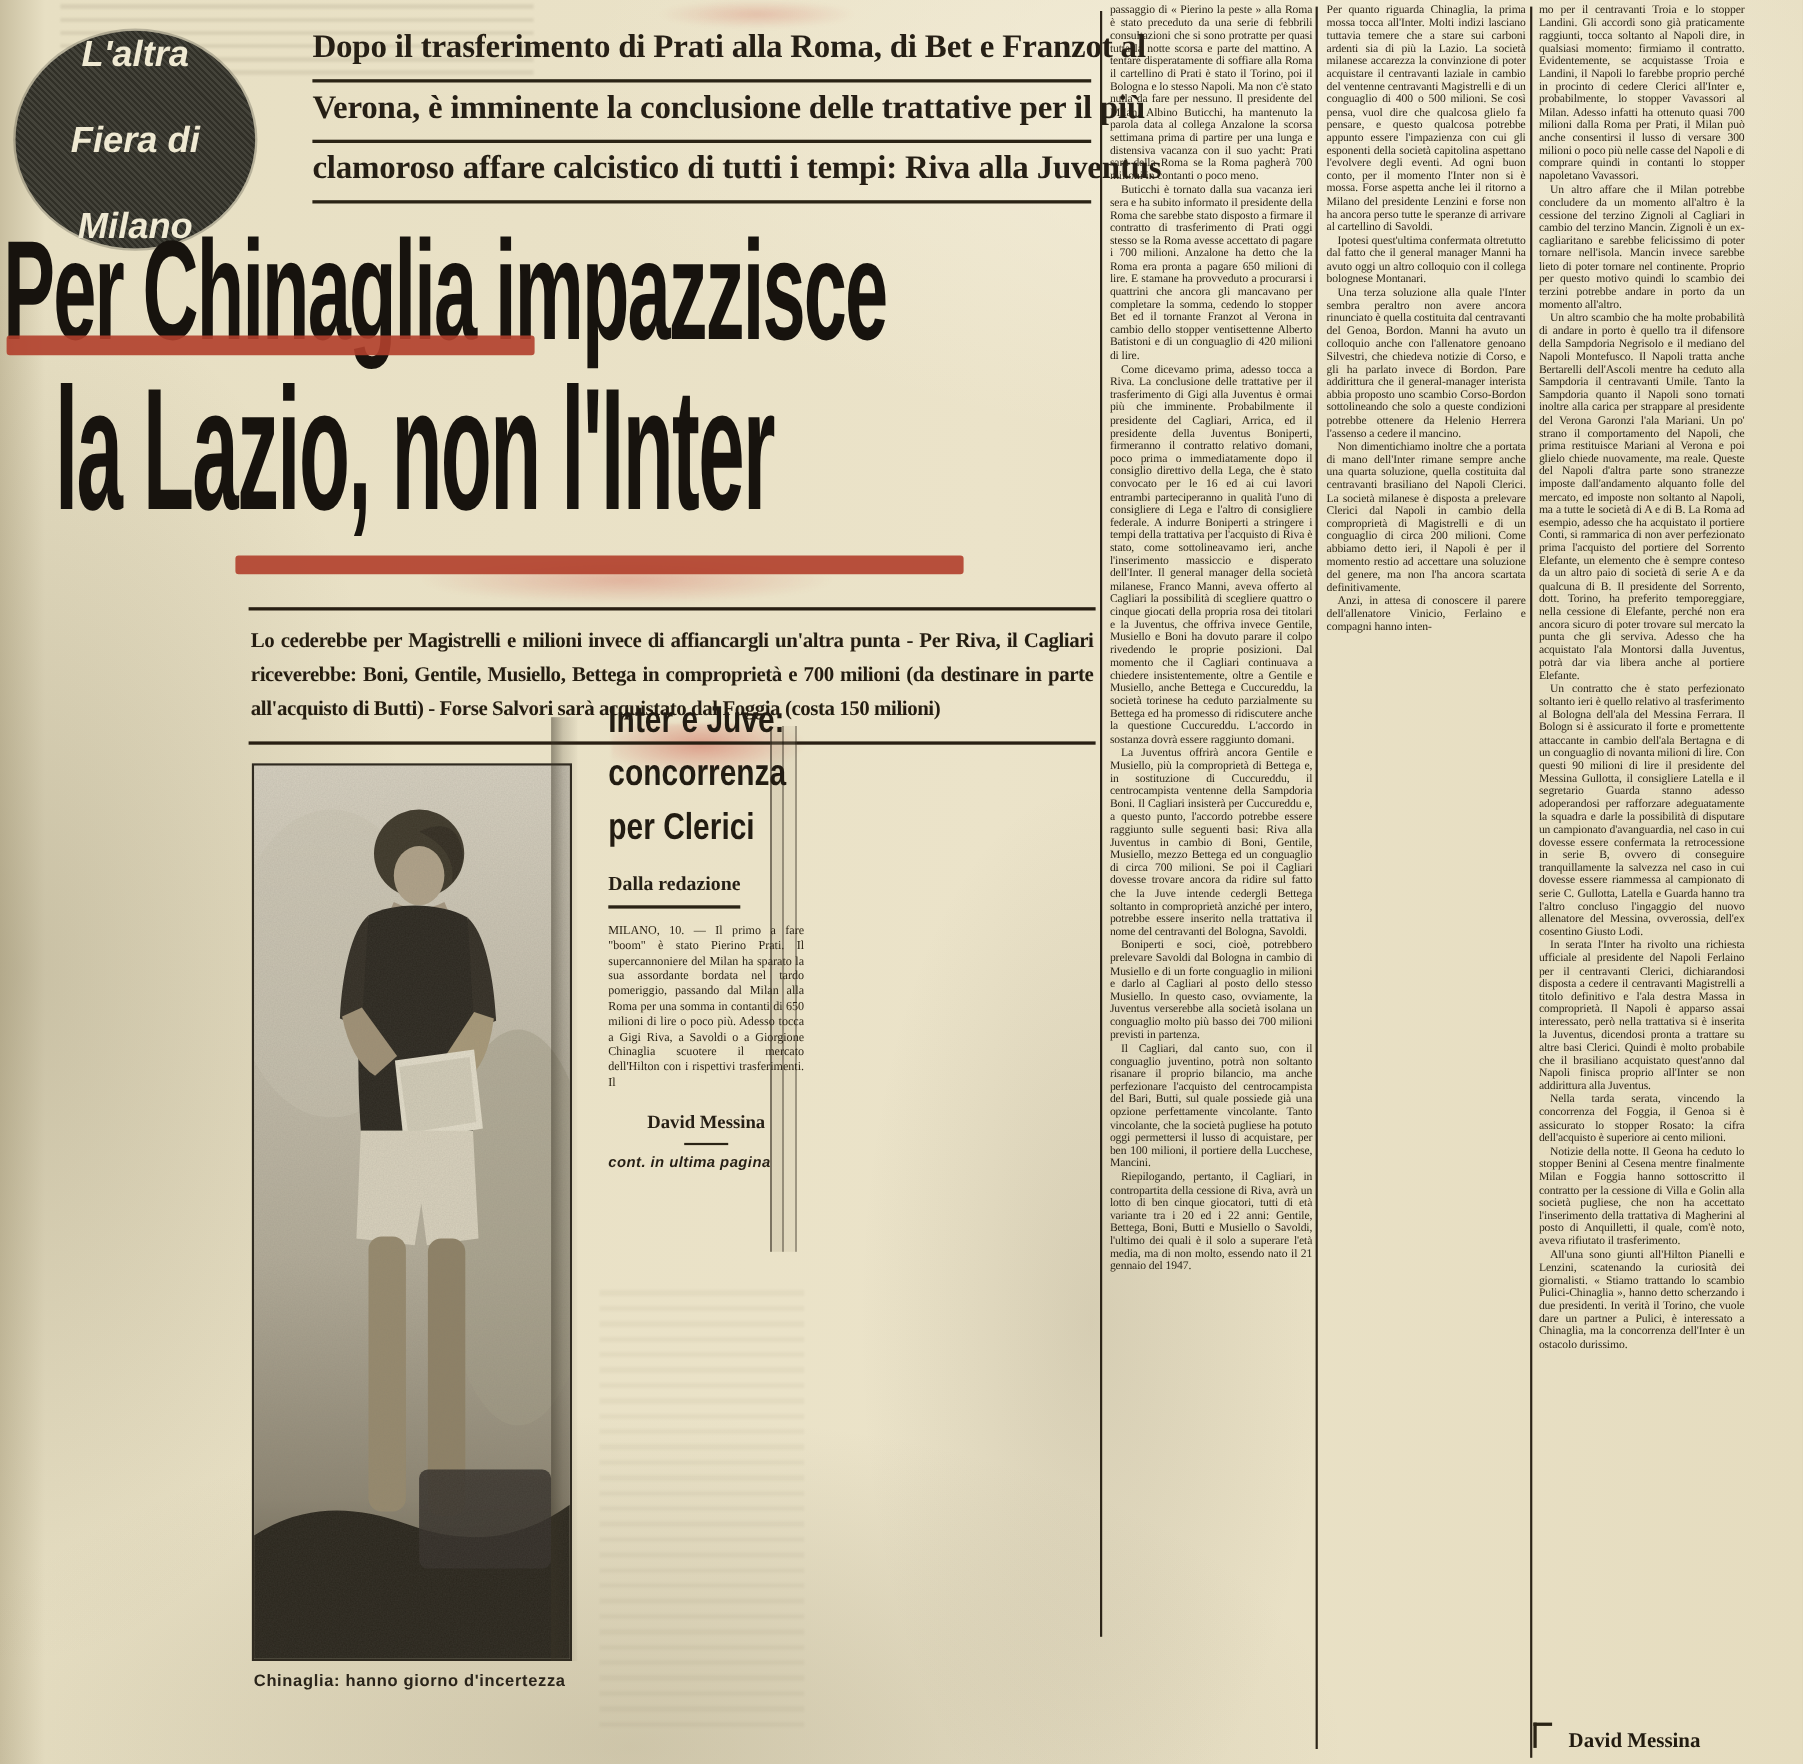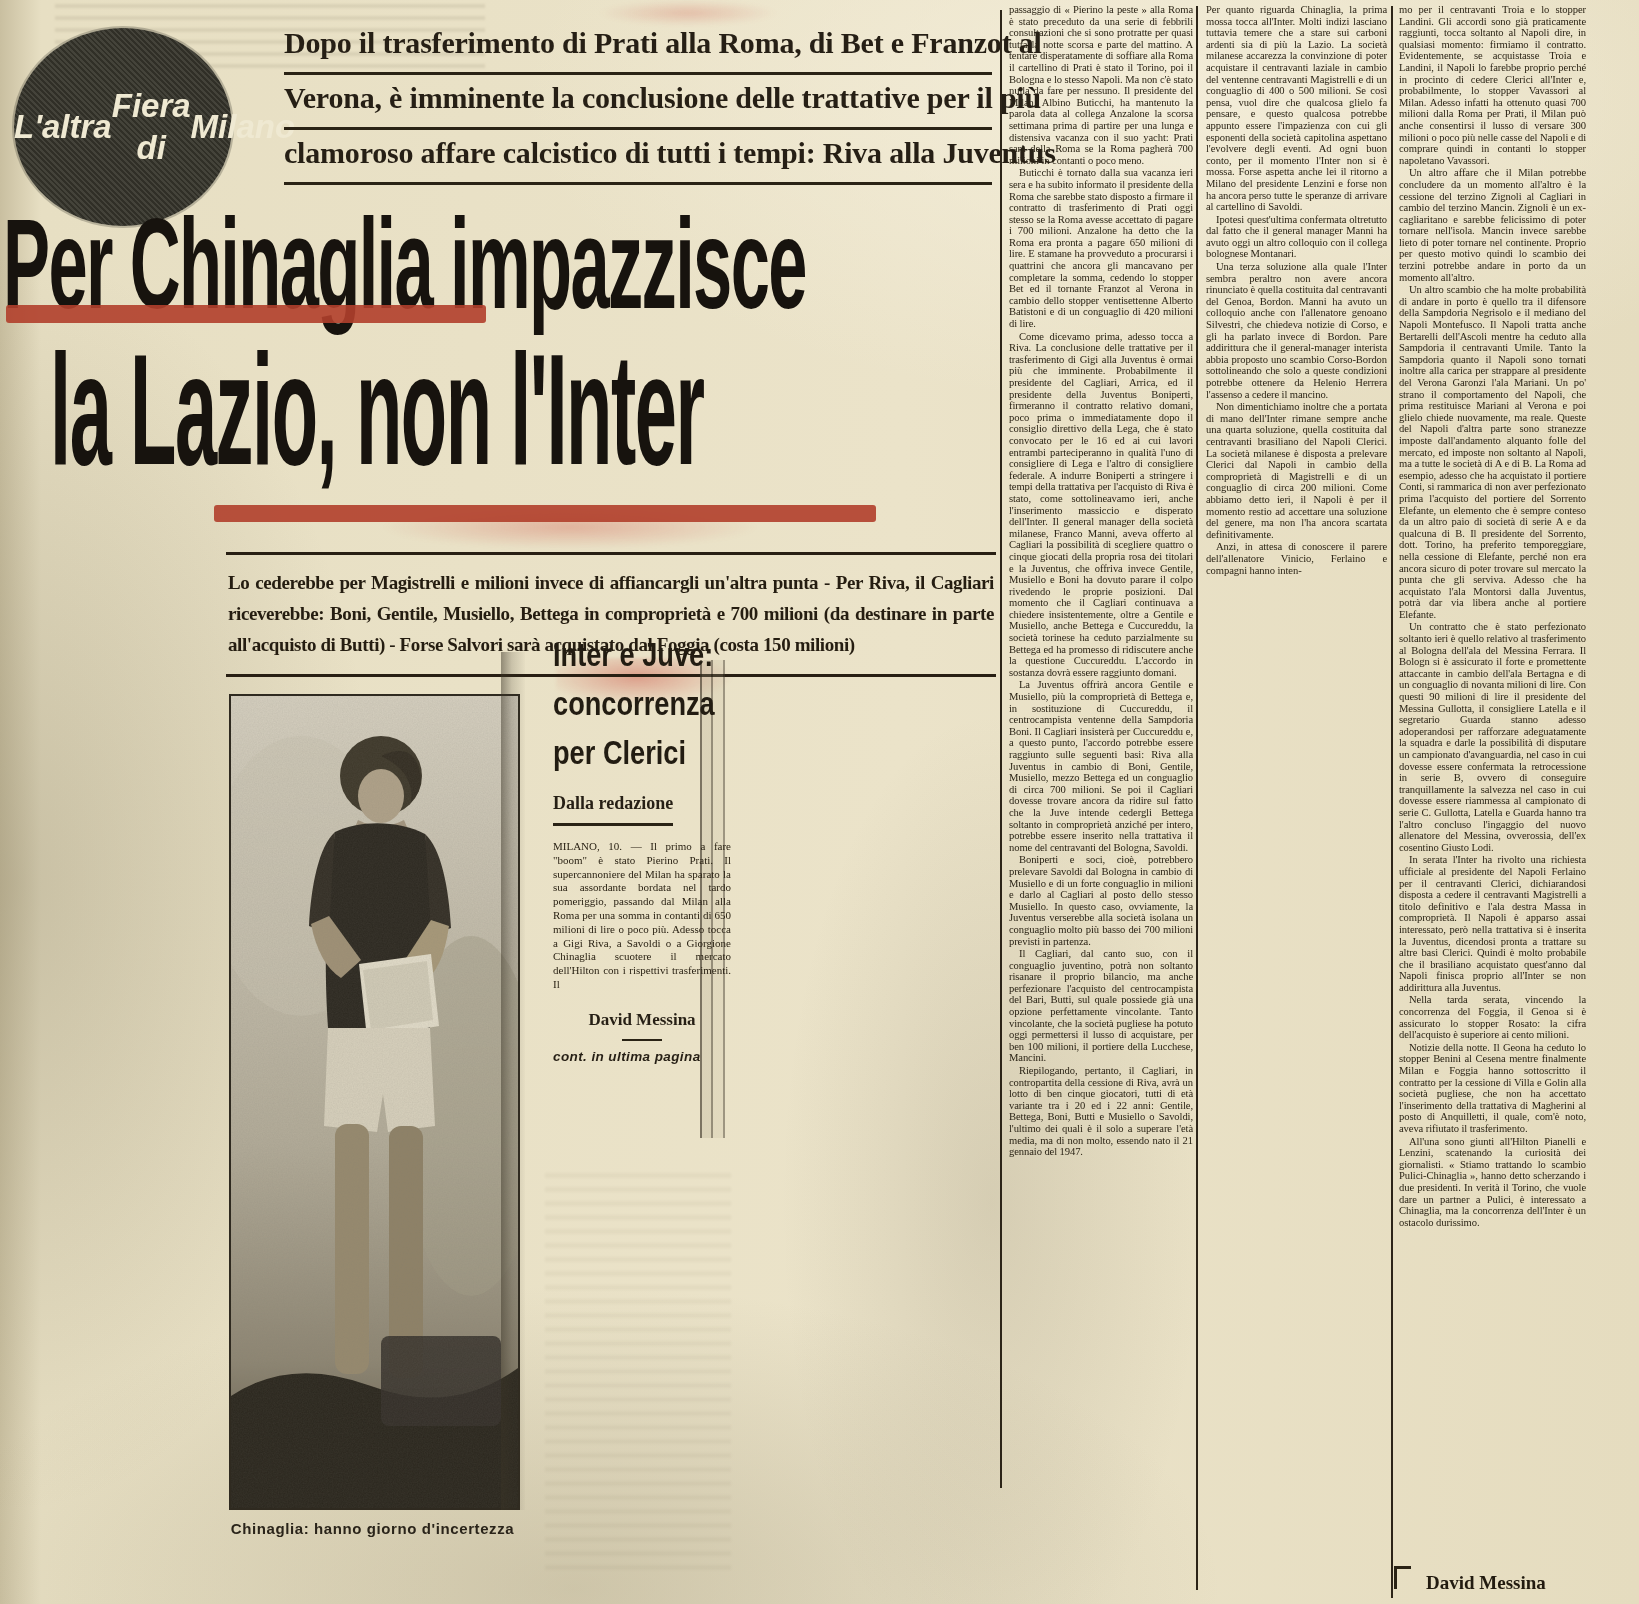--- a/index.html
+++ b/index.html
@@ -8,21 +8,21 @@
     background:
       radial-gradient(1100px 520px at 72% 6%, rgba(244,238,218,.9) 0%, rgba(244,238,218,0) 60%),
       radial-gradient(520px 900px at 1% 55%, rgba(120,110,82,.28), transparent 70%),
       radial-gradient(900px 420px at 35% 99%, rgba(140,130,100,.30), transparent 72%),
       radial-gradient(300px 700px at 60.5% 75%, rgba(120,110,85,.18), transparent 70%),
       linear-gradient(90deg,#c9bfa0 0%,#e7dfc3 2.5%,#ebe3c9 55%,#e5dcbf 100%);}
   .abs{position:absolute;}
   
   .badge{left:14px;top:28px;width:218px;height:198px;border-radius:50%;
     background:repeating-linear-gradient(45deg,#44433a 0 2px,#302f27 2px 4px);
-    display:flex;flex-direction:row;align-items:center;justify-content:space-between;
+    display:flex;flex-direction:column;align-items:center;justify-content:space-between;
     color:#efe9d2;font-family:"Liberation Sans",sans-serif;font-weight:bold;font-style:italic;
     font-size:33px;line-height:42px;text-align:center;box-shadow:0 0 0 2px rgba(40,38,30,.25);}
   
   .kicker{left:284px;top:20px;width:708px;}
   .kicker-line{font-weight:bold;font-size:30px;letter-spacing:-.2px;white-space:nowrap;
     text-align:justify;text-align-last:justify;padding:6px 0 12px;border-bottom:3px solid #2a2315;}
   
   .hl{font-family:"Liberation Sans",sans-serif;font-weight:bold;color:#17130e;
     white-space:nowrap;line-height:1;transform-origin:left top;}
   .hl1{left:3px;top:200px;font-size:126px;letter-spacing:-3px;transform:scaleX(.56) scaleY(1.02);}

